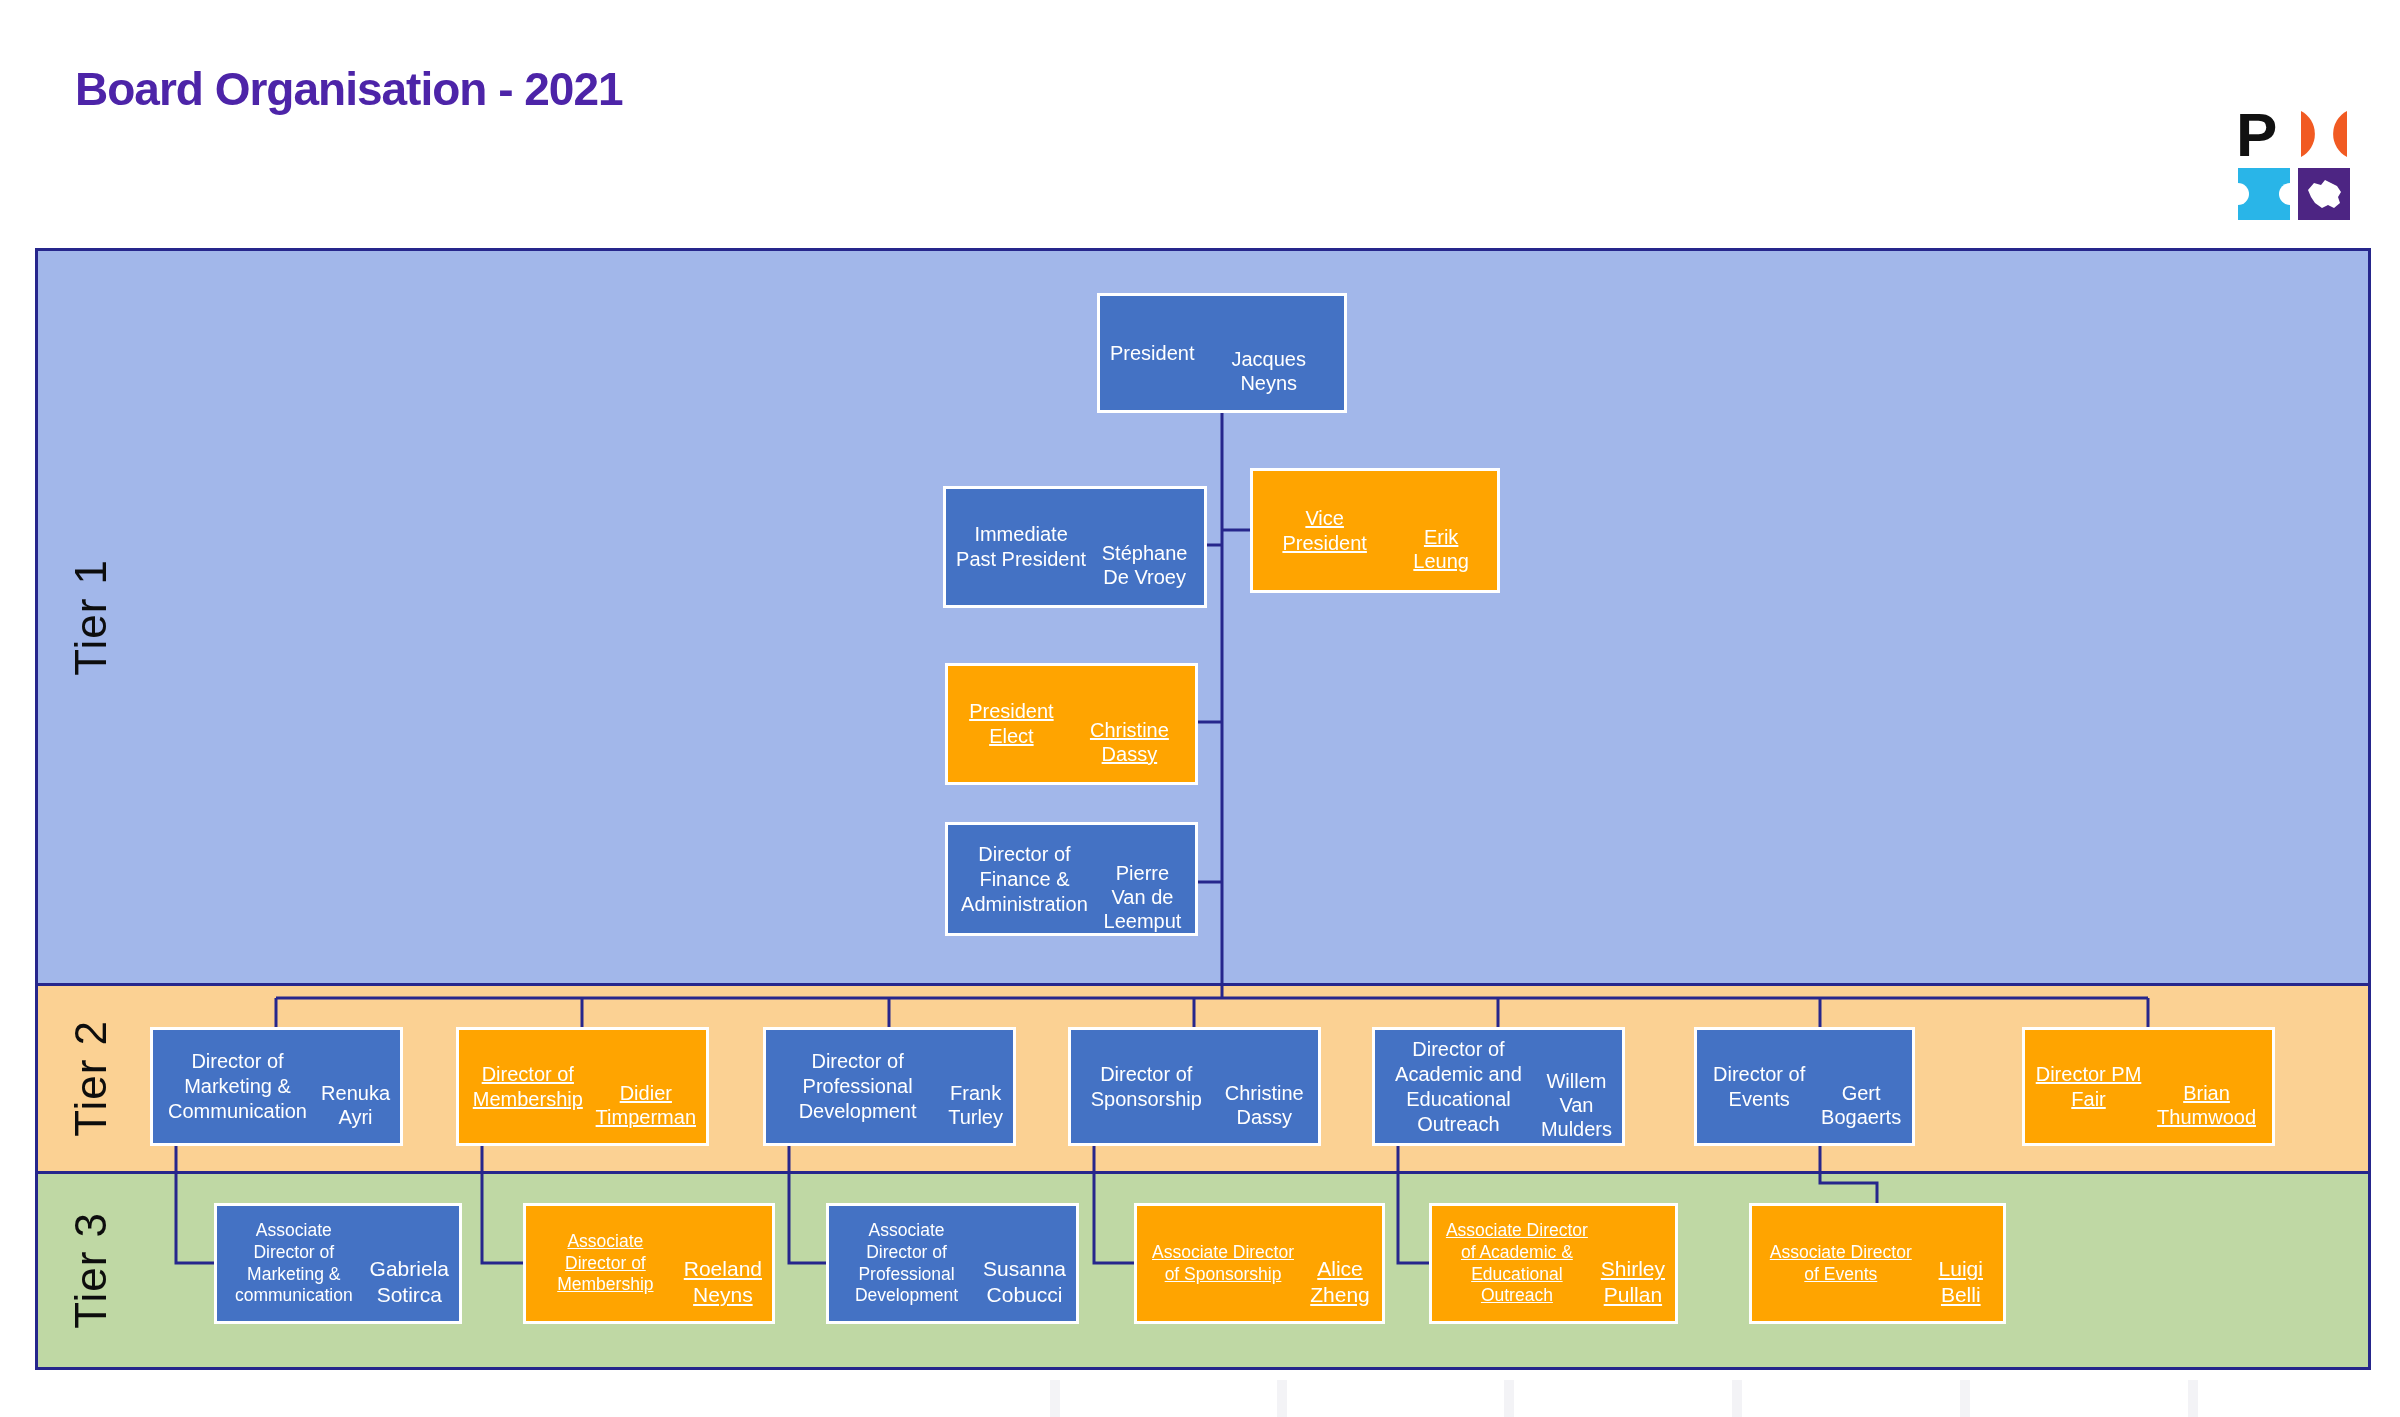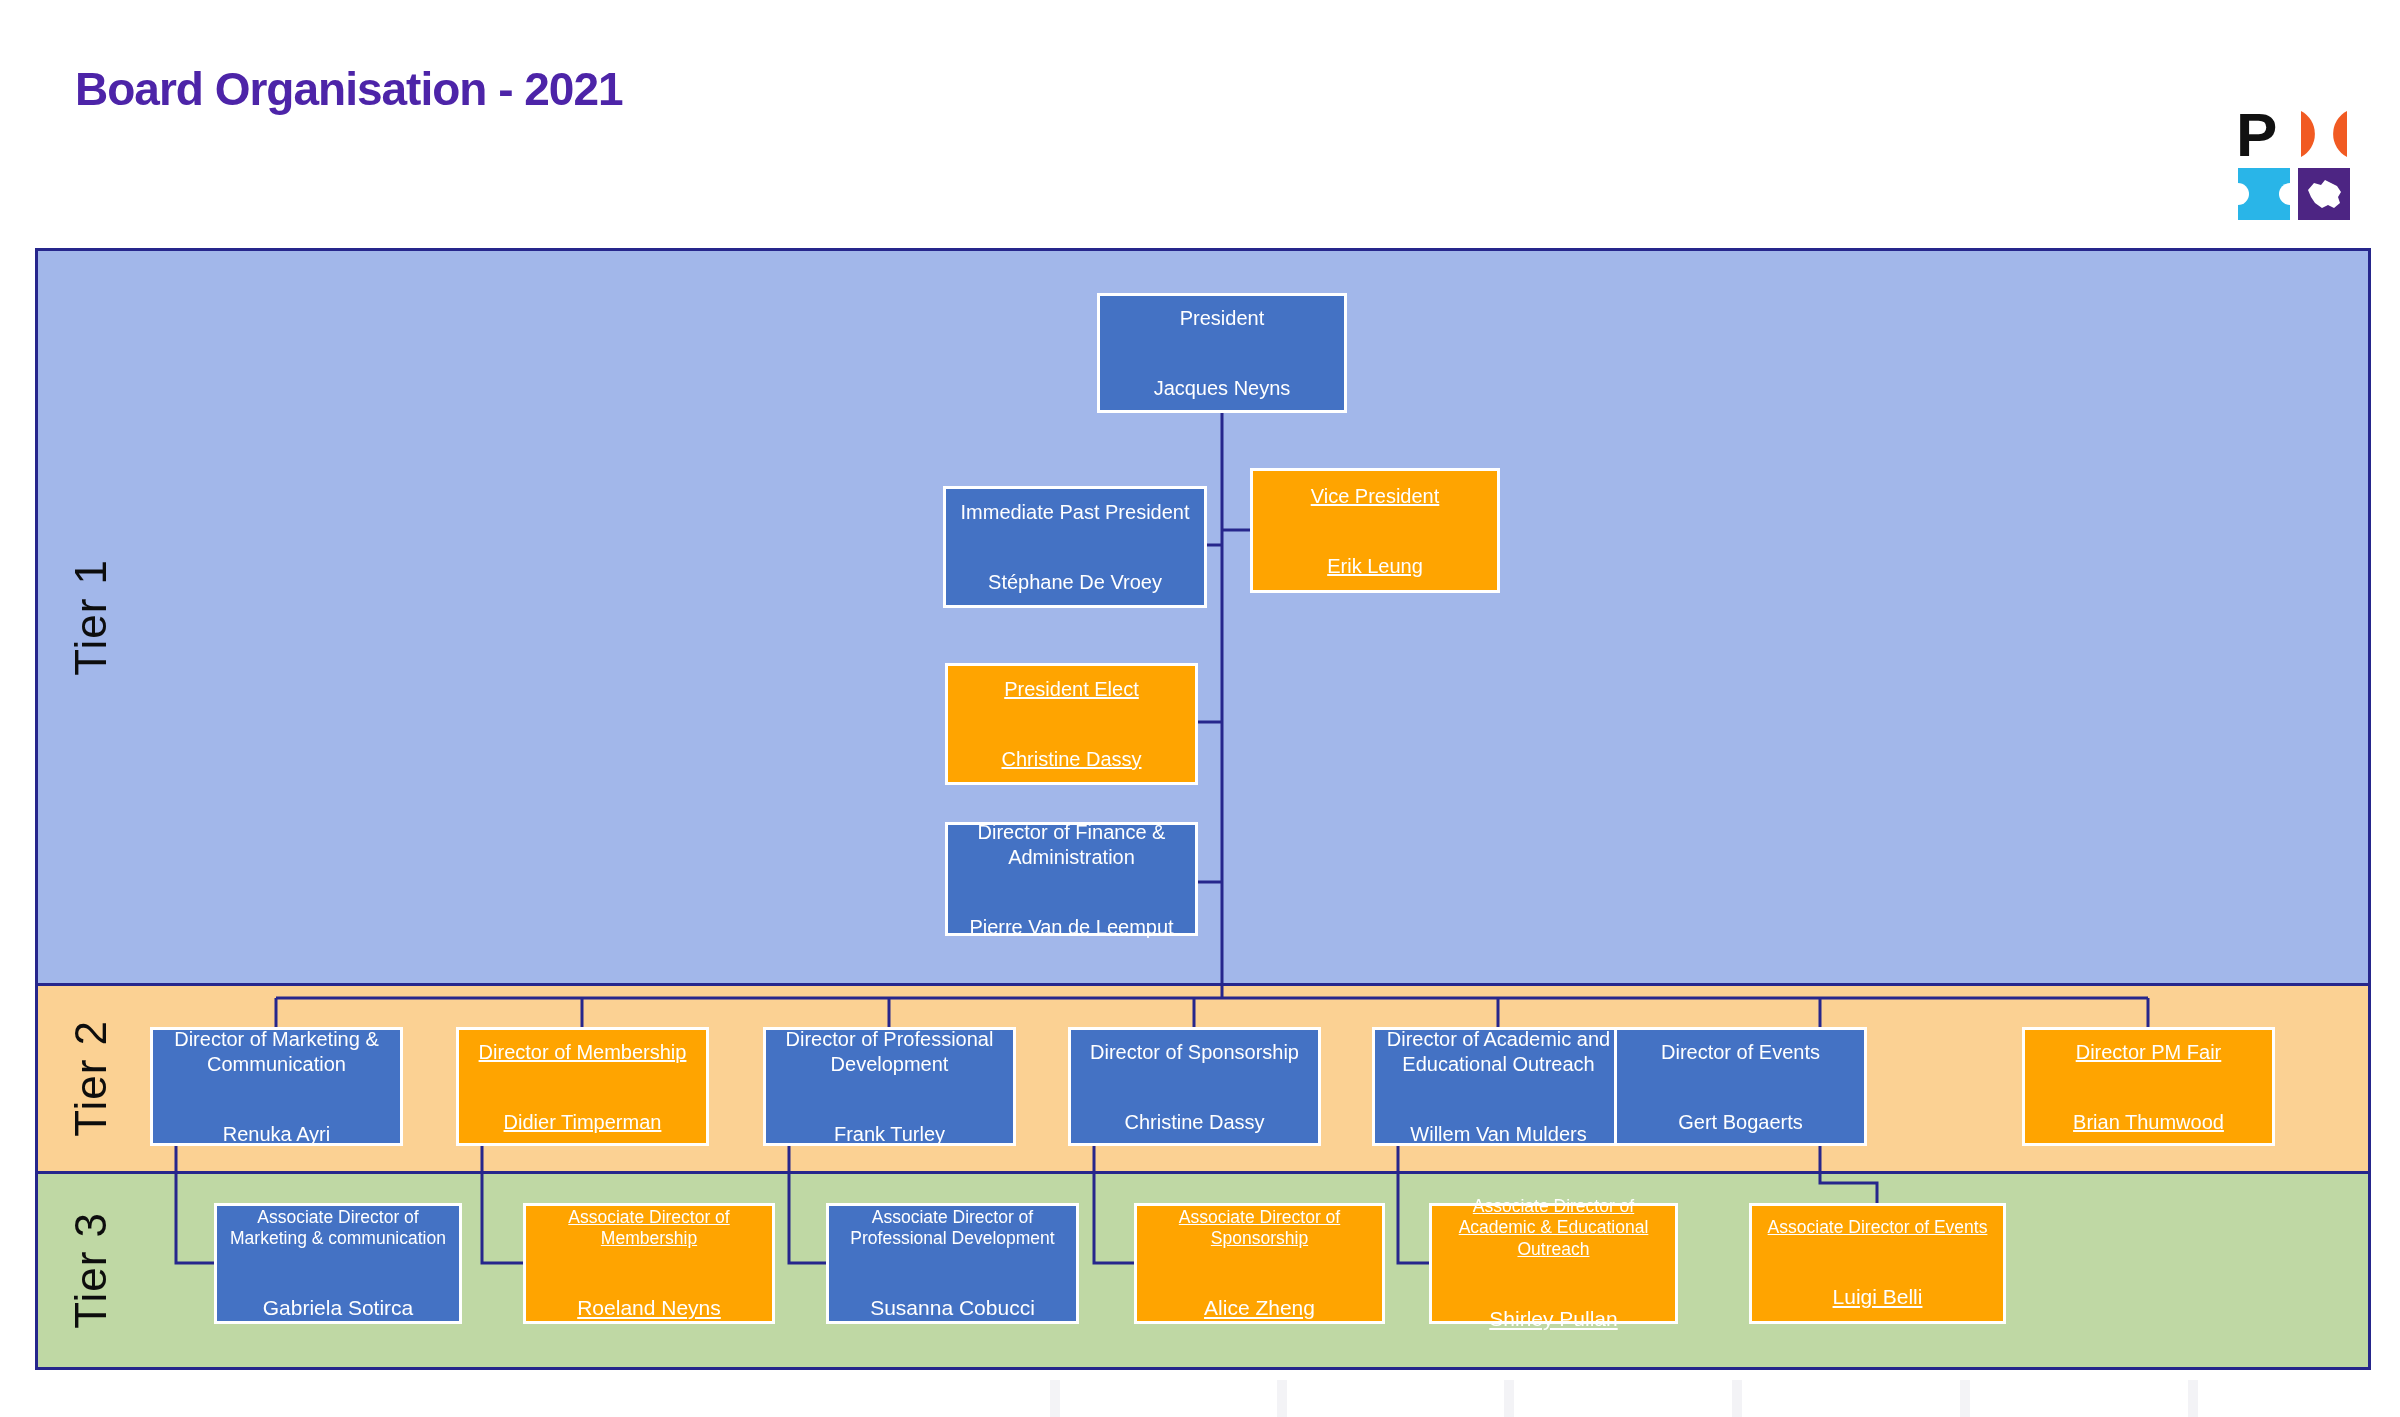--- a/index.html
+++ b/index.html
@@ -33,21 +33,21 @@
   }
 
   
   .connectors{position:absolute;left:0;top:0;z-index:2;pointer-events:none;}
   .connectors path{fill:none;stroke:var(--line,#26268C);stroke-width:3;}
 
   
   .box{
     position:absolute;z-index:3;box-sizing:border-box;
     border:3px solid #ffffff;
-    display:flex;flex-direction:column;align-items:center;justify-content:center;
+    display:flex;flex-direction:row;align-items:center;justify-content:center;
     text-align:center;color:#ffffff;padding:6px 10px;gap:9px;
   }
   .box.blue{background:var(--box-blue,#4472C4);}
   .box.orange{background:var(--box-orange,#FFA400);text-decoration:underline;}
   .box .role{font-size:20px;line-height:1.25;}
   .box .name{font-size:20px;line-height:1.2;margin-top:36px;}
   .t3 .role{font-size:17.5px;line-height:1.25;}
   .t3 .name{font-size:21px;}
 
   
@@ -145,21 +145,21 @@
     <span class="name">Frank Turley</span>
   </div>
   <div class="box blue" style="left:1068px;top:1027px;width:253px;height:119px">
     <span class="role">Director of Sponsorship</span>
     <span class="name">Christine Dassy</span>
   </div>
   <div class="box blue" style="left:1372px;top:1027px;width:253px;height:119px">
     <span class="role">Director of Academic and Educational Outreach</span>
     <span class="name">Willem Van Mulders</span>
   </div>
-  <div class="box blue" style="left:1614px;top:1027px;width:253px;height:119px">
+  <div class="box blue" style="left:1694px;top:1027px;width:221px;height:119px">
     <span class="role">Director of Events</span>
     <span class="name">Gert Bogaerts</span>
   </div>
   <div class="box orange" style="left:2022px;top:1027px;width:253px;height:119px">
     <span class="role">Director PM Fair</span>
     <span class="name">Brian Thumwood</span>
   </div>
 
   <div class="box t3 blue" style="left:214px;top:1203px;width:248px;height:121px">
     <span class="role">Associate Director of Marketing &amp; communication</span>

